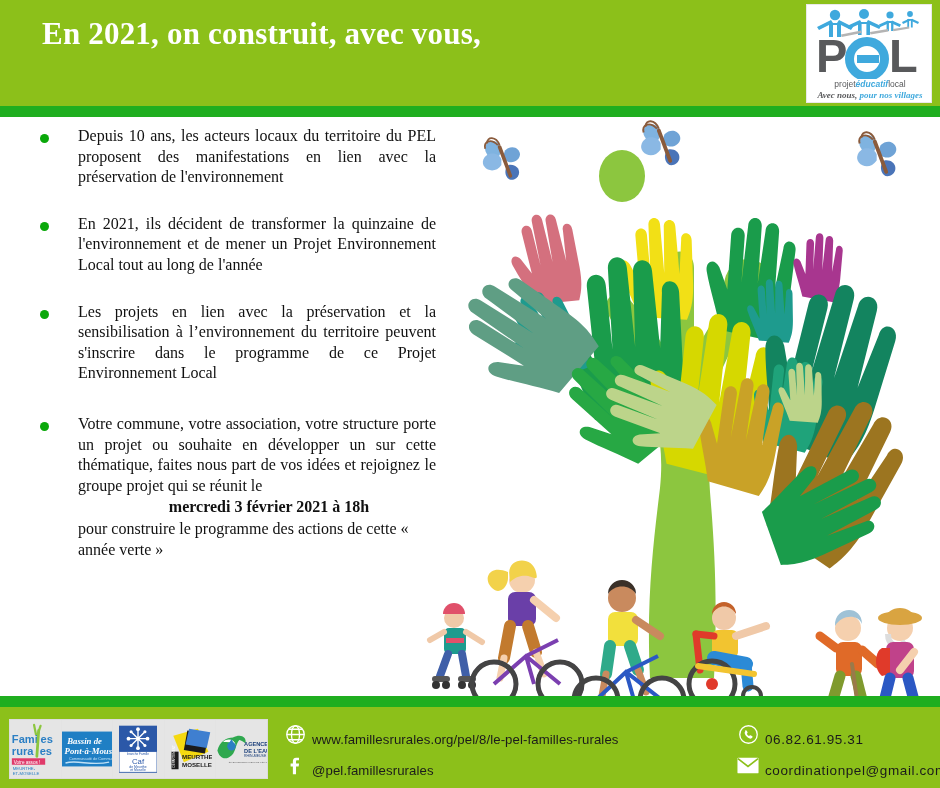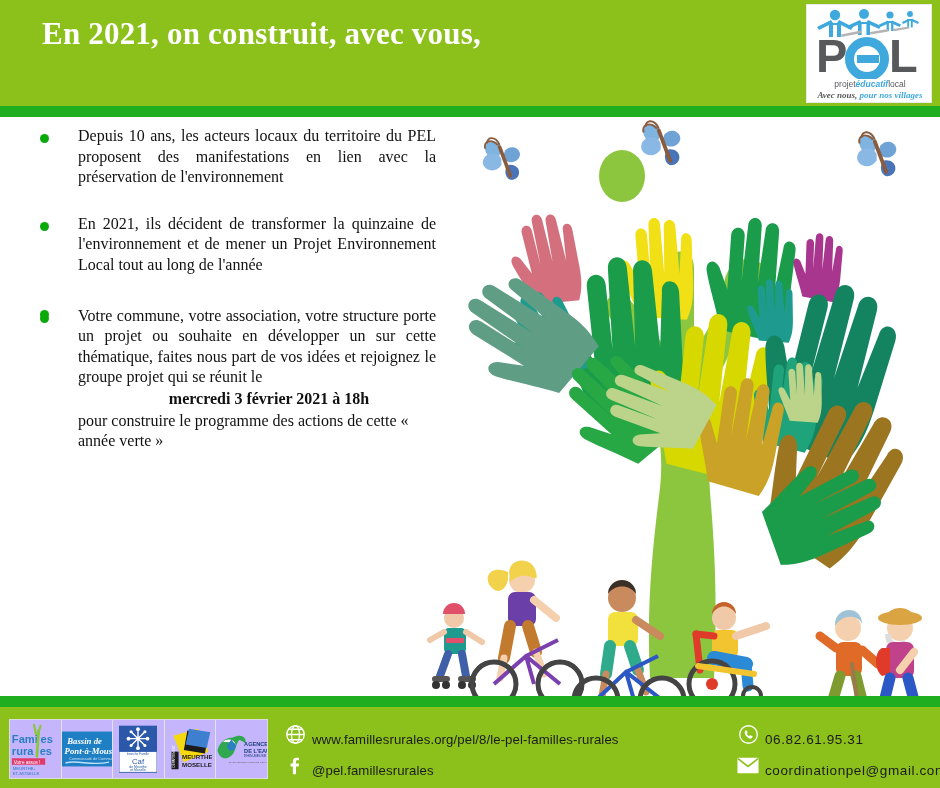--- a/index.html
+++ b/index.html
@@ -64,21 +64,21 @@
   .tail{display:block;text-align:left;}
 
   
   #art{position:absolute;left:418px;top:118px;width:522px;height:578px;}
   #art svg{display:block;}
 
   
   #footer-rule{position:absolute;left:0;top:696px;width:940px;height:11px;background:#1fae1f;}
   #footer{position:absolute;left:0;top:707px;width:940px;height:81px;background:#8cc01a;}
   #logo-strip{
-    position:absolute;left:9px;top:719px;width:259px;height:60px;background:#c4b5fd;
+    position:absolute;left:9px;top:719px;width:259px;height:60px;background:#e5e5e5;
     border:1px solid #dcdcdc;box-sizing:border-box;display:flex;align-items:center;
   }
   .flogo{flex:1 1 0;height:100%;display:flex;align-items:center;justify-content:center;
          border-right:1px solid #e3e3e3;overflow:hidden;}
   .flogo:last-child{border-right:none;}
 
   .contact-col{position:absolute;font-family:"Liberation Sans",sans-serif;}
   #contact-web{left:278px;top:716px;width:400px;}
   #contact-right{left:731px;top:716px;width:250px;}
   .crow{display:flex;align-items:flex-end;height:31px;}
@@ -141,20 +141,21 @@
       <div class="txt">Depuis 10 ans, les acteurs locaux du territoire du PEL proposent des manifestations en lien avec la préservation de l'environnement</div>
     </div>
 
     <div class="bullet" style="margin-bottom:26px;">
       <span class="dot"></span>
       <div class="txt">En 2021, ils décident de transformer la quinzaine de l'environnement et de mener un Projet Environnement Local tout au long de l'année</div>
     </div>
 
     <div class="bullet" style="margin-bottom:30px;">
       <span class="dot"></span>
+      <div class="txt">Les projets en lien avec la préservation et la sensibilisation à l’environnement du territoire peuvent s'inscrire dans le programme de ce Projet Environnement Local</div>
     </div>
 
     <div class="bullet">
       <span class="dot"></span>
       <div class="txt">Votre commune, votre association, votre structure porte un projet ou souhaite en développer un sur cette thématique, faites nous part de vos idées et rejoignez le groupe projet qui se réunit le</div>
       <div class="txt last-left" style="margin-top:0;">
         <span class="dateline">mercredi 3 février 2021 à 18h</span>
         <span class="tail">pour construire le programme des actions de cette « année verte »</span>
       </div>
     </div>

